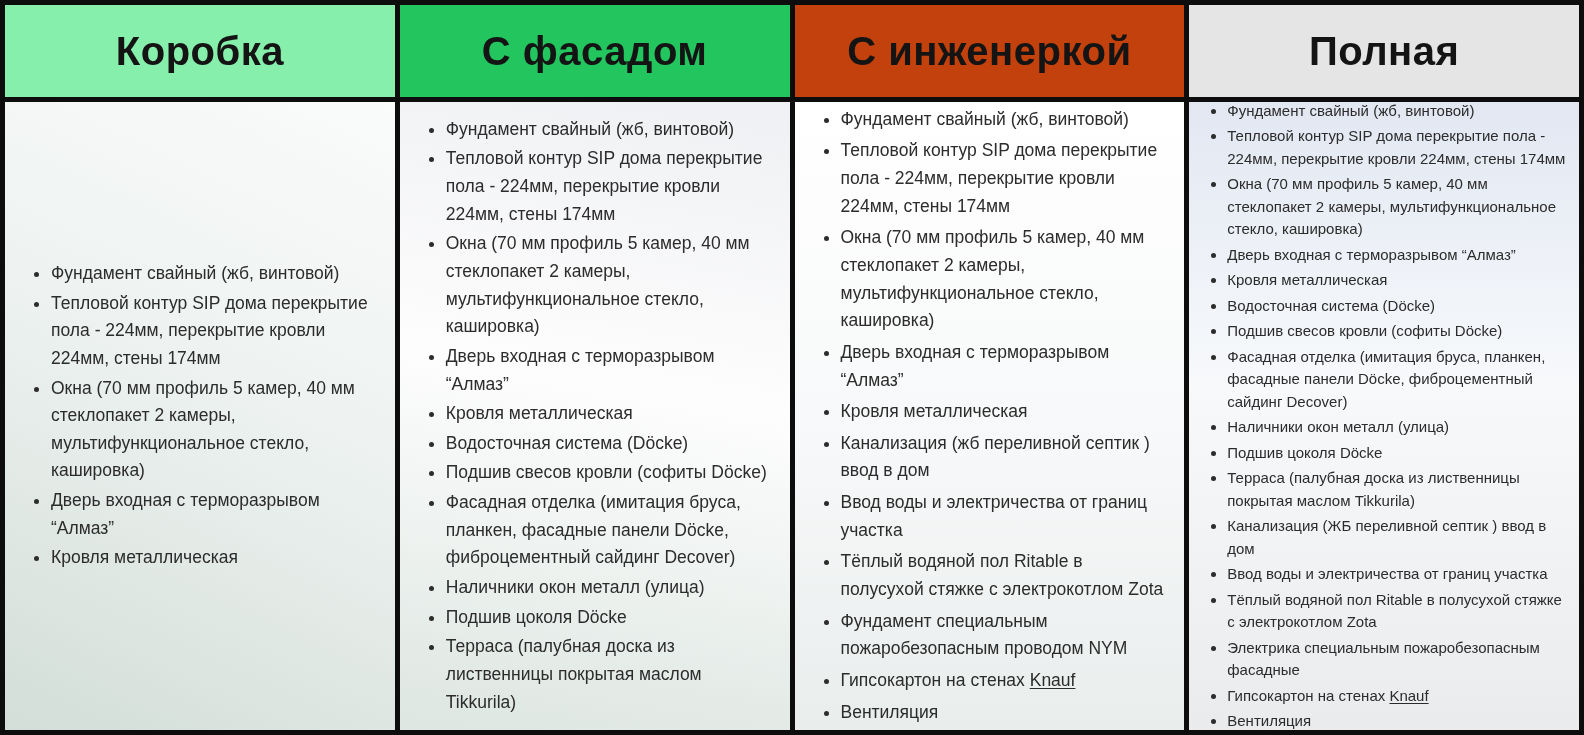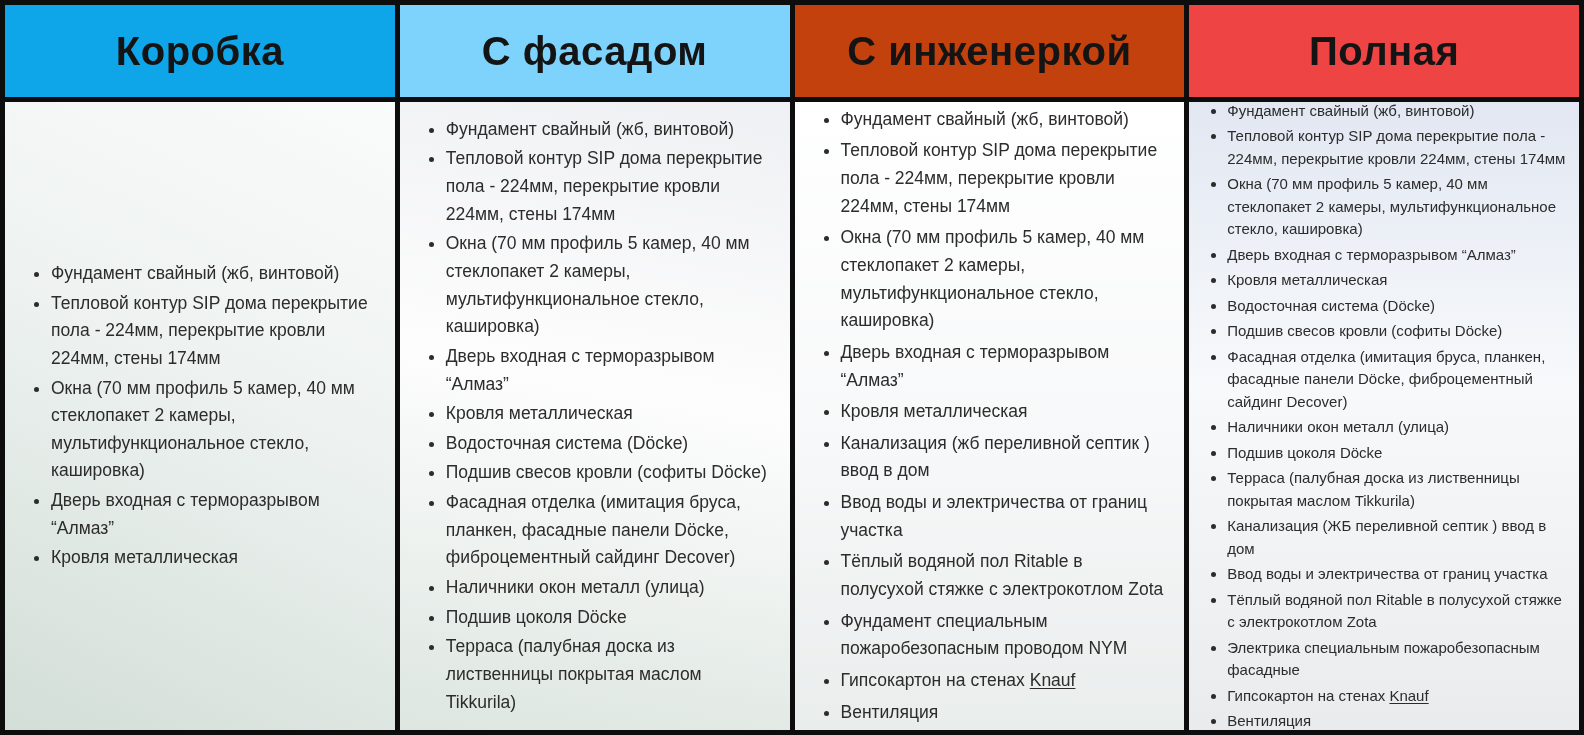--- a/index.html
+++ b/index.html
@@ -46,24 +46,24 @@
   .feature-list {
     margin: 0;
     padding: 10px 14px 10px 46px;
     list-style: disc;
     color: #2c2c2c;
   }
   .feature-list li {
     margin: 2px 0;
   }
   
-  .col-0 .header-cell { background: #0ea5e9; }
-  .col-1 .header-cell { background: #7dd3fc; }
+  .col-0 .header-cell { background: #86efac; }
+  .col-1 .header-cell { background: #22c55e; }
   .col-2 .header-cell { background: #c2410c; }
-  .col-3 .header-cell { background: #ef4444; }
+  .col-3 .header-cell { background: #e5e5e5; }
   
   .col-0 .body-cell {
     background: linear-gradient(205deg, #fafbfb 0%, #edf2f0 45%, #d3ded8 100%);
   }
   .col-1 .body-cell {
     background: linear-gradient(190deg, #eff0f3 0%, #fdfdfd 45%, #dde6e1 100%);
   }
   .col-2 .body-cell {
     background: linear-gradient(180deg, #ffffff 0%, #f7f8f9 55%, #e9edec 100%);
   }

